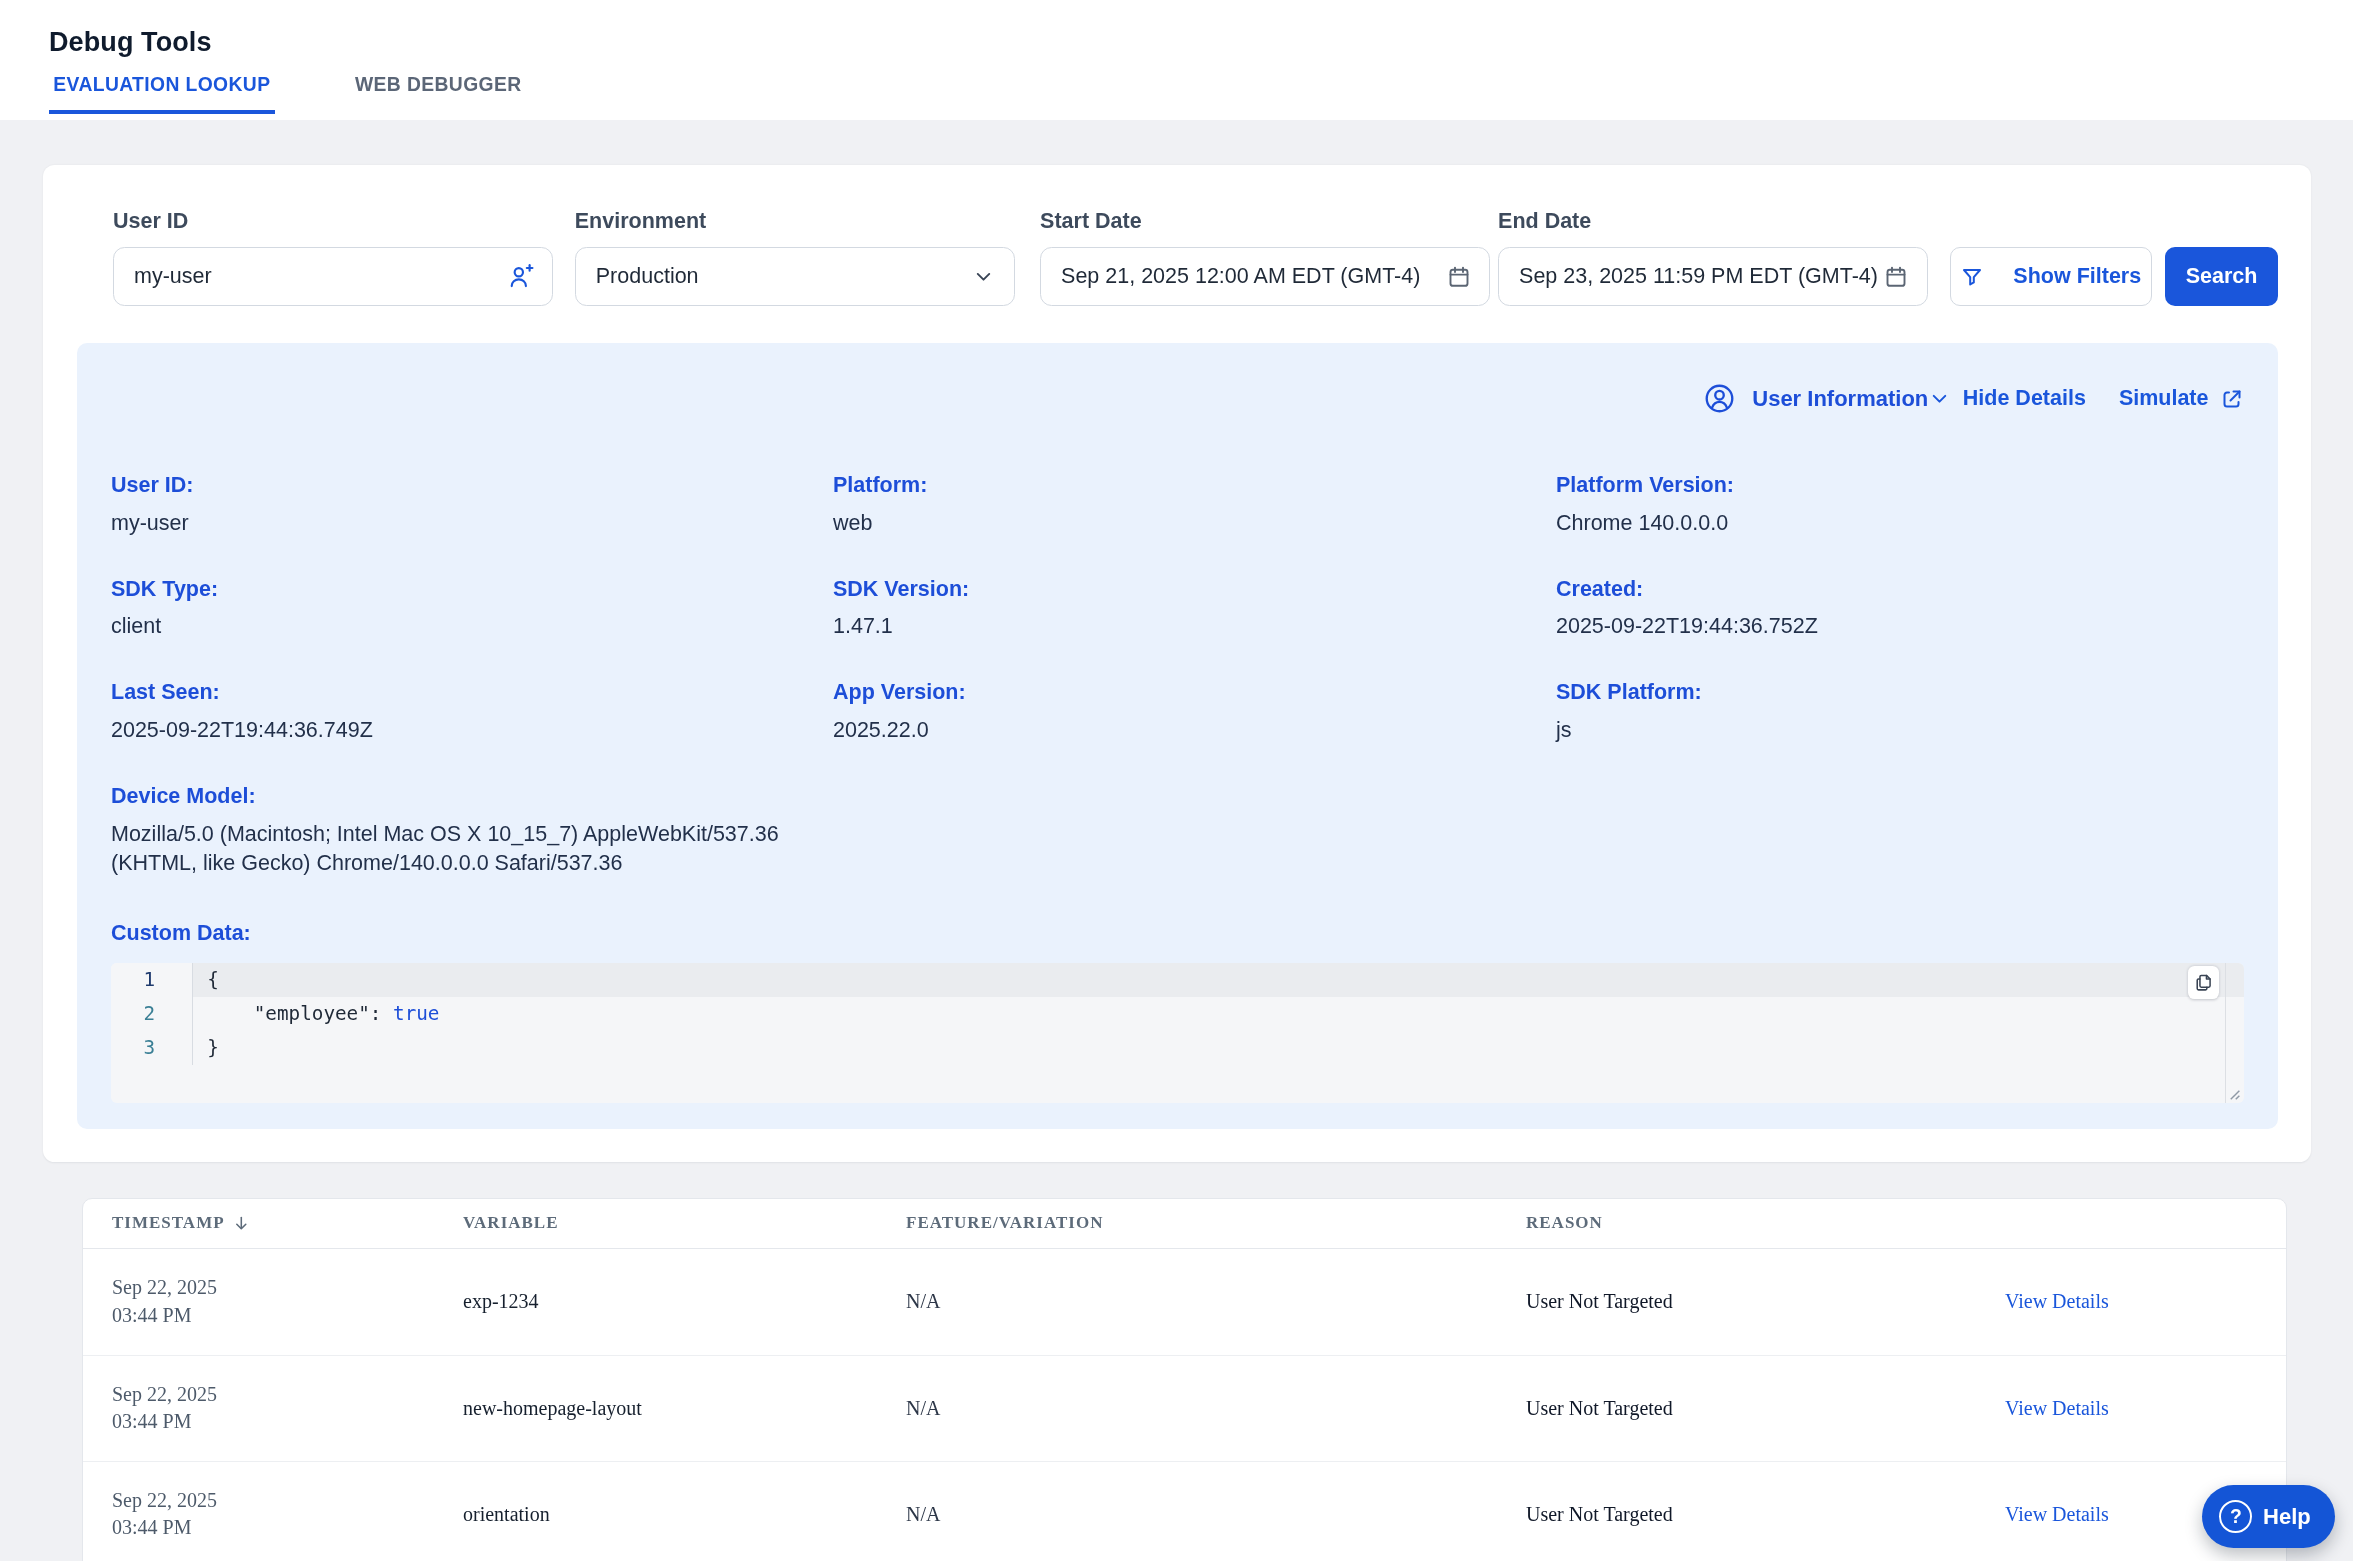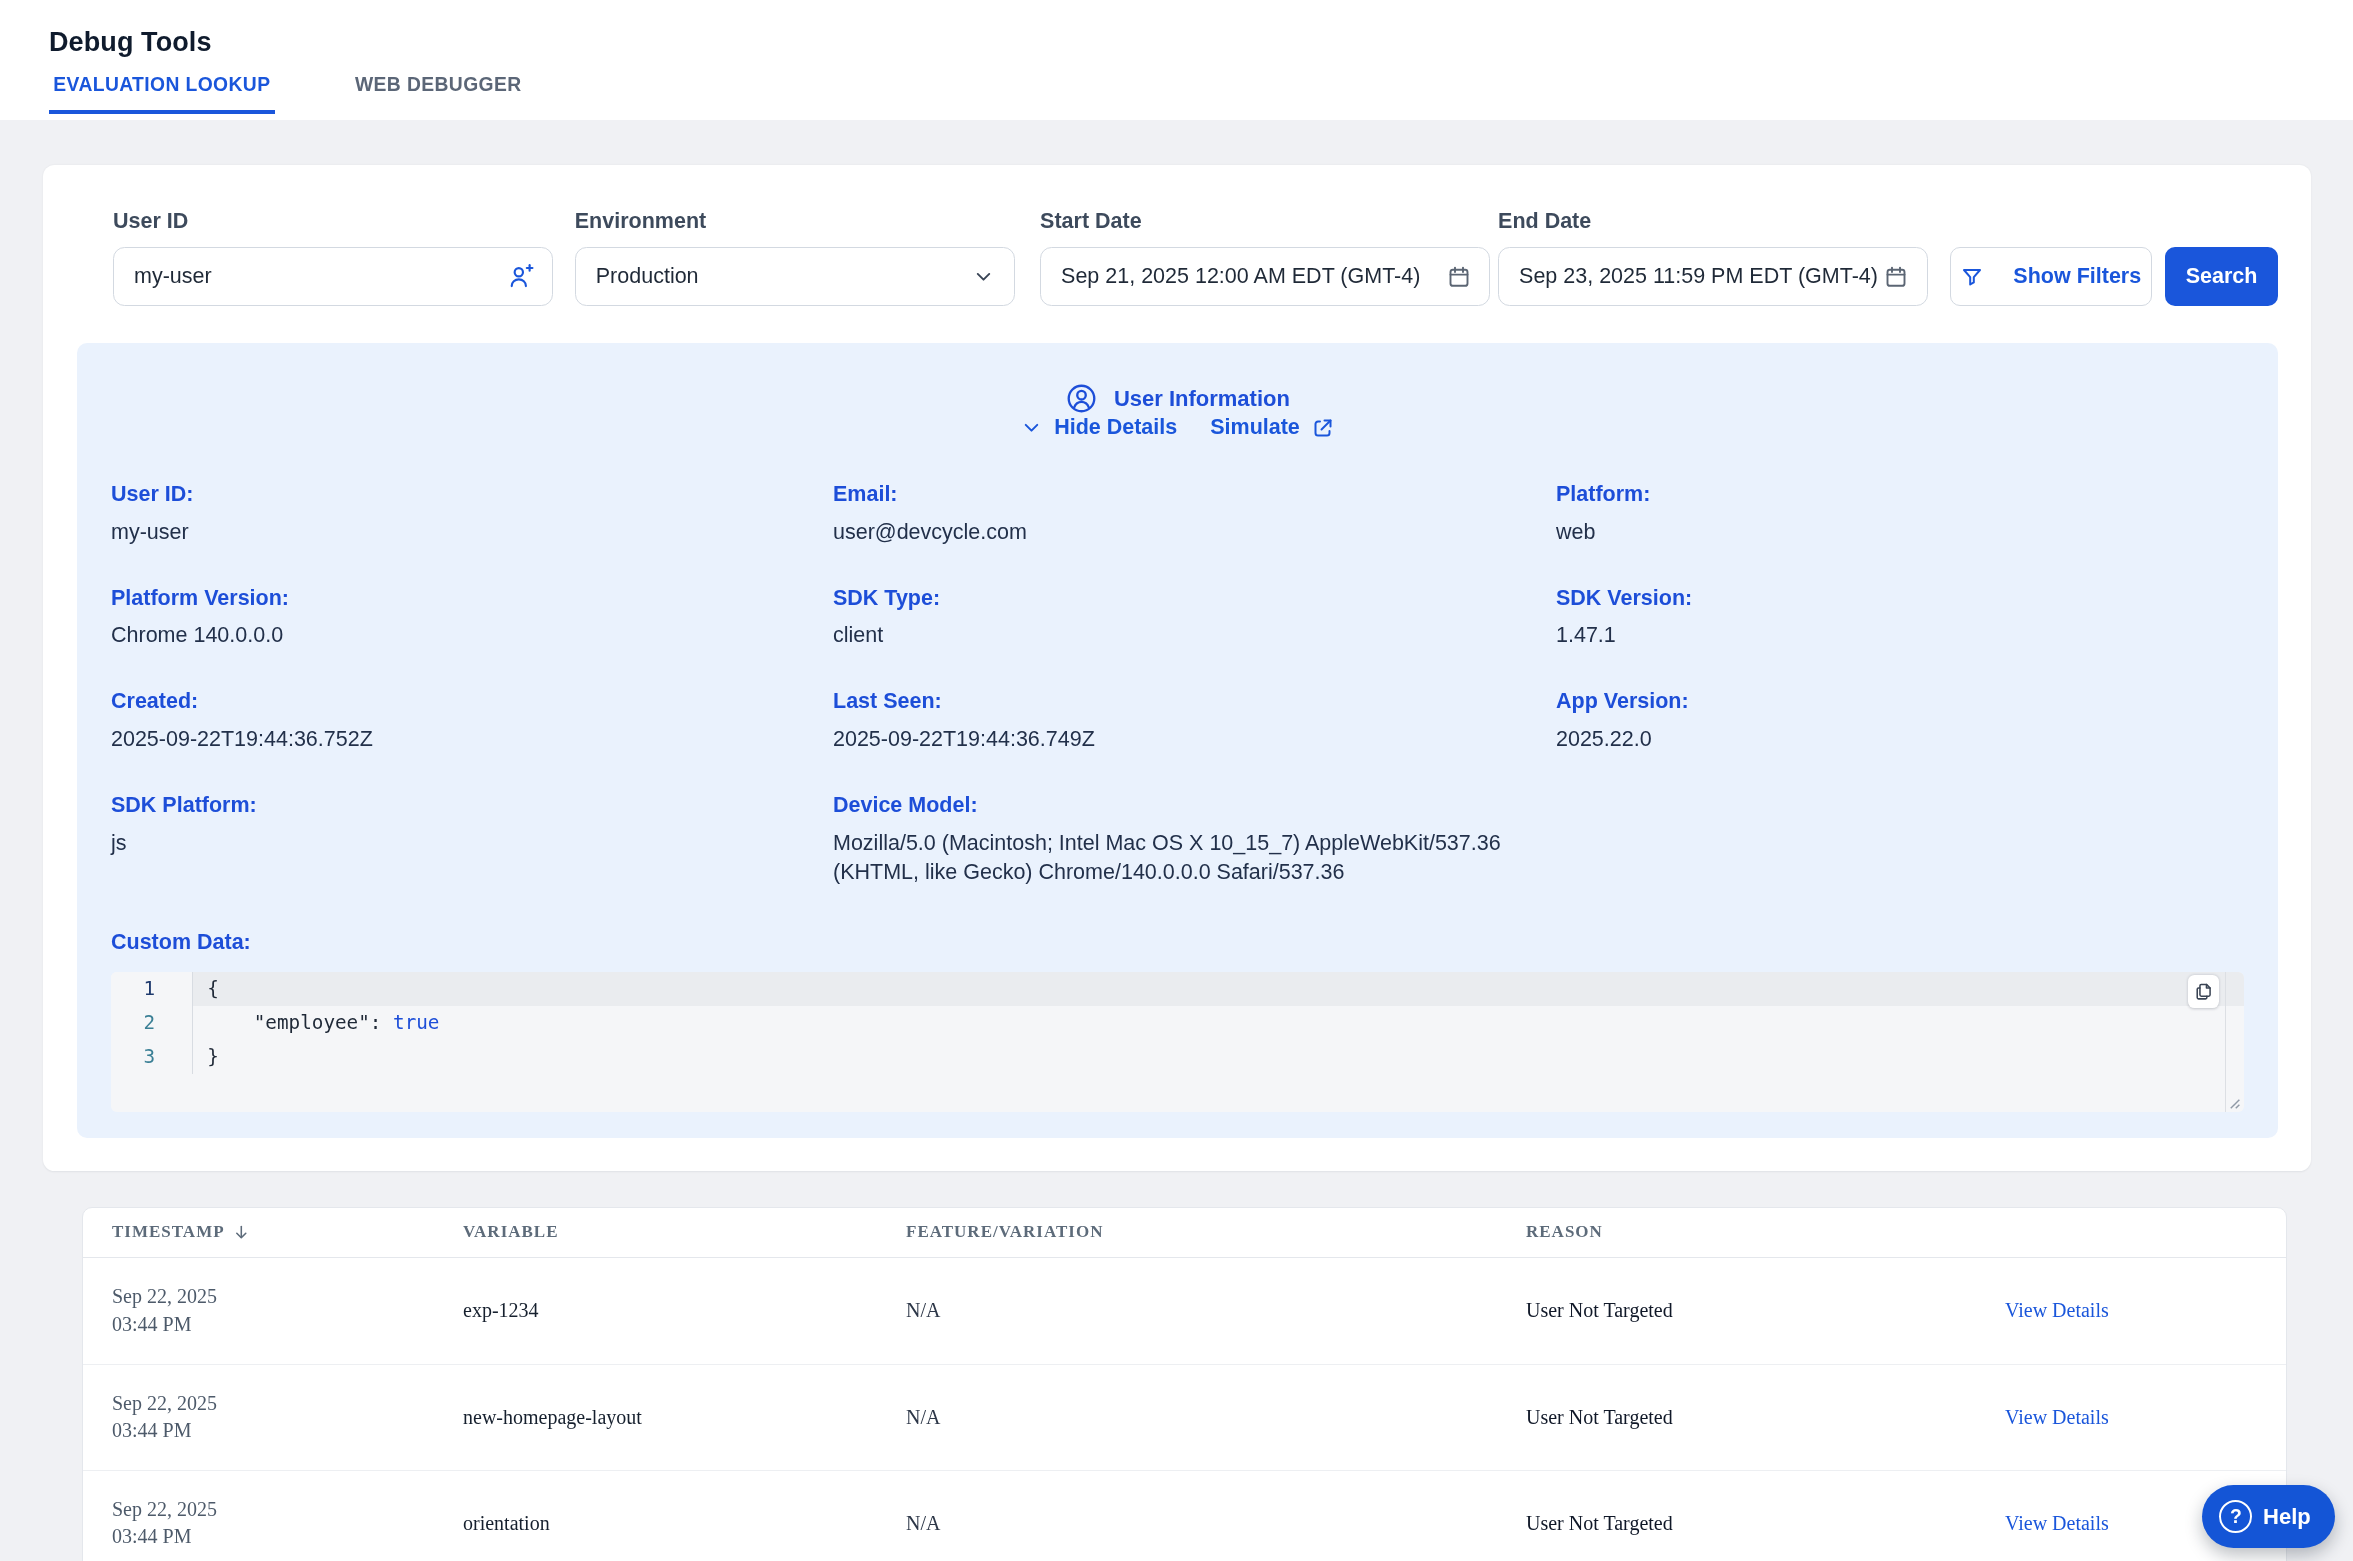--- a/index.html
+++ b/index.html
@@ -55,21 +55,21 @@
   .btn-outline {
     width: 206px; background:#fff; color:#1a56db;
     border: 1.4px solid #d3d9e1; margin-right: 13px; gap:29px;
   }
   .btn-primary { width: 115px; background:#1a56db; color:#fff; }
   
   .user-info {
     margin-top: 37px; background:#eaf2fd; border-radius: 10px;
     padding: 39px 34px 26px 34px; position:relative;
   }
-  .ui-head { display:flex; align-items:center; justify-content:flex-start; margin-bottom: 42px; flex-direction: column; }
+  .ui-head { display:flex; align-items:center; justify-content:flex-end; margin-bottom: 58px; }
   .ui-title-wrap { display:flex; align-items:center; gap: 15.8px; }
   .ui-title { font-size: 22px; font-weight: 600; color:#1d4ed8; }
   .ui-actions { display:flex; align-items:center; gap: 33px; }
   .ui-link {
     display:flex; align-items:center; gap:11.5px; background:none; border:none; cursor:pointer;
     font-family:"Liberation Sans",sans-serif; font-size: 21.5px; font-weight: 600; color:#1a56db;
   }
   .ui-fields { display:grid; grid-template-columns: 722px 723px 1fr; row-gap: 39px; }
   .ui-field { padding-right: 29px; }
   .ui-label { font-size: 21.5px; font-weight: 600; color:#1d4ed8; margin-bottom: 10.7px; }
@@ -249,24 +249,20 @@
         </button>
       </div>
     </div>
 
     <div class="ui-fields" id="uiFields">
         <div class="ui-field">
      <div class="ui-label">User ID:</div>
      <div class="ui-value">my-user</div>
    </div>
         <div class="ui-field">
-     <div class="ui-label">Email:</div>
-     <div class="ui-value">user@devcycle.com</div>
-   </div>
-        <div class="ui-field">
      <div class="ui-label">Platform:</div>
      <div class="ui-value">web</div>
    </div>
         <div class="ui-field">
      <div class="ui-label">Platform Version:</div>
      <div class="ui-value">Chrome 140.0.0.0</div>
    </div>
         <div class="ui-field">
      <div class="ui-label">SDK Type:</div>
      <div class="ui-value">client</div>

